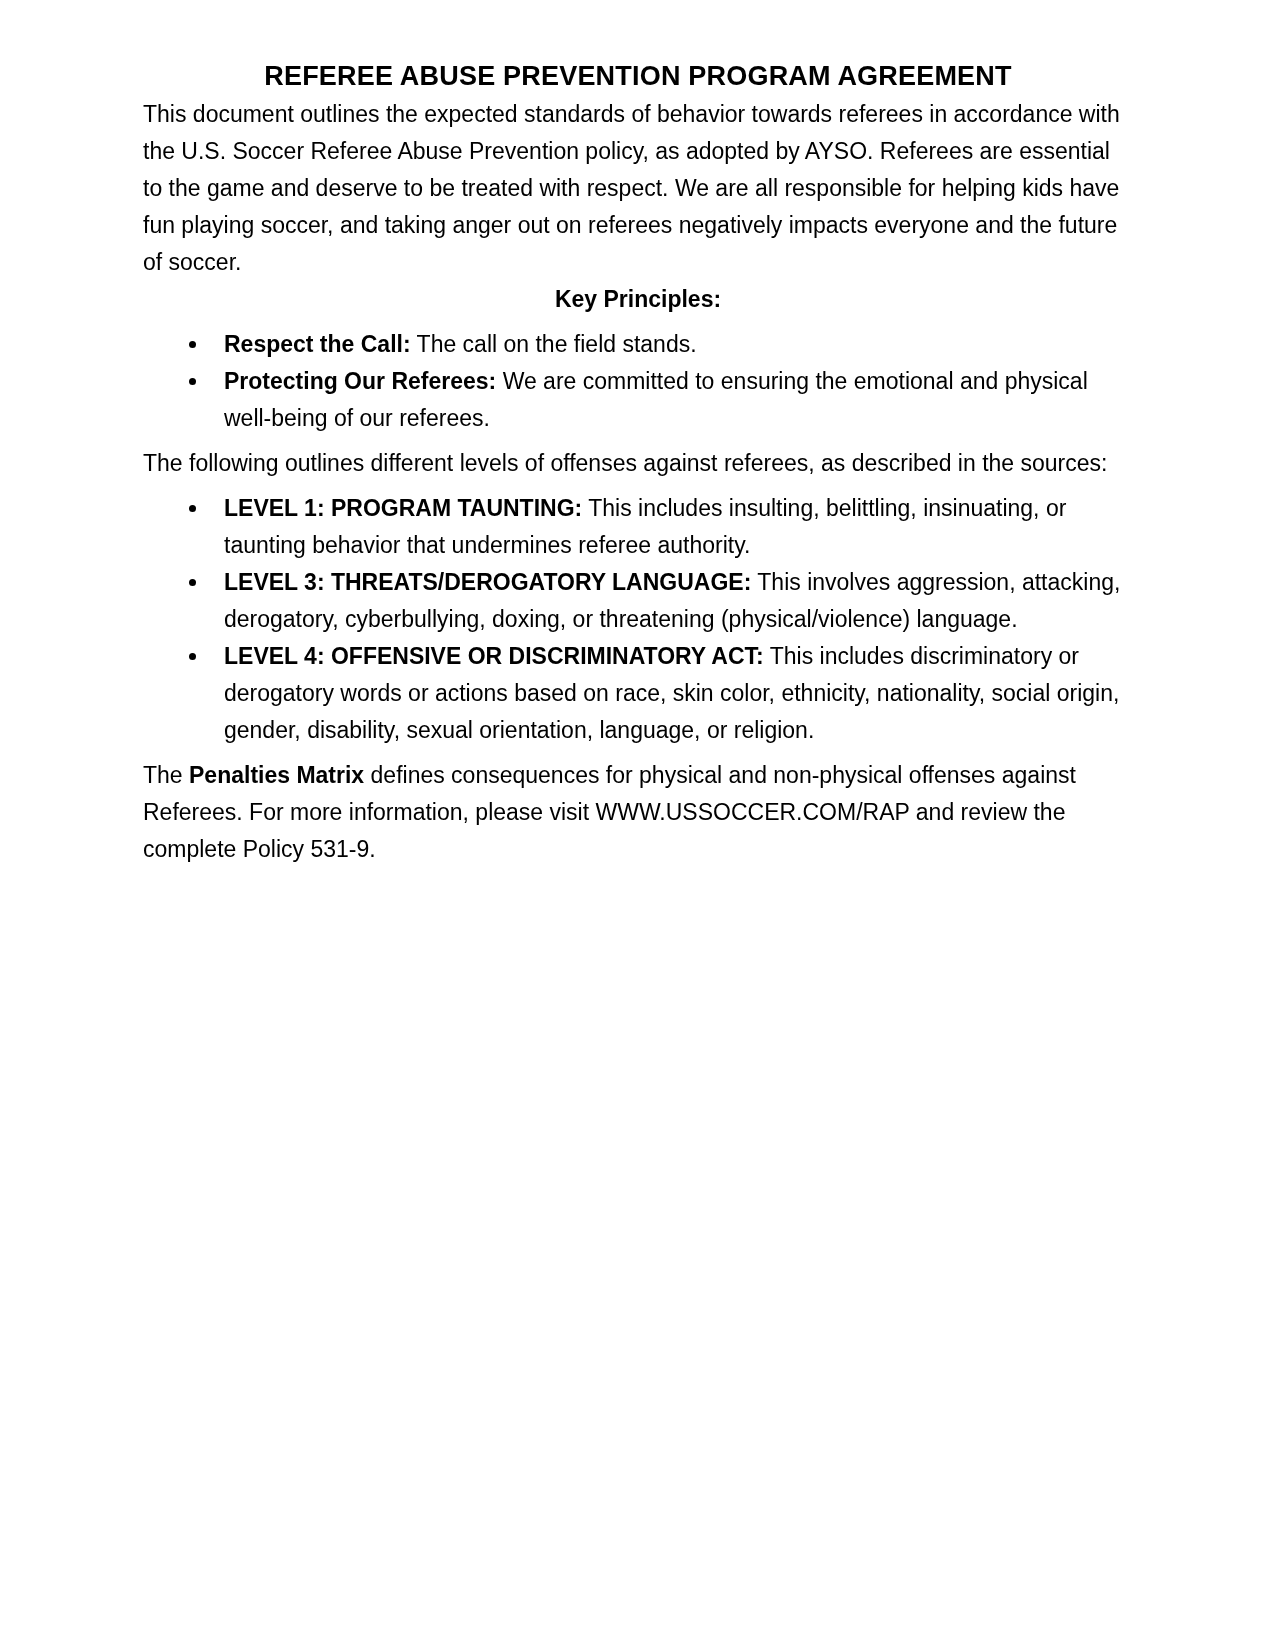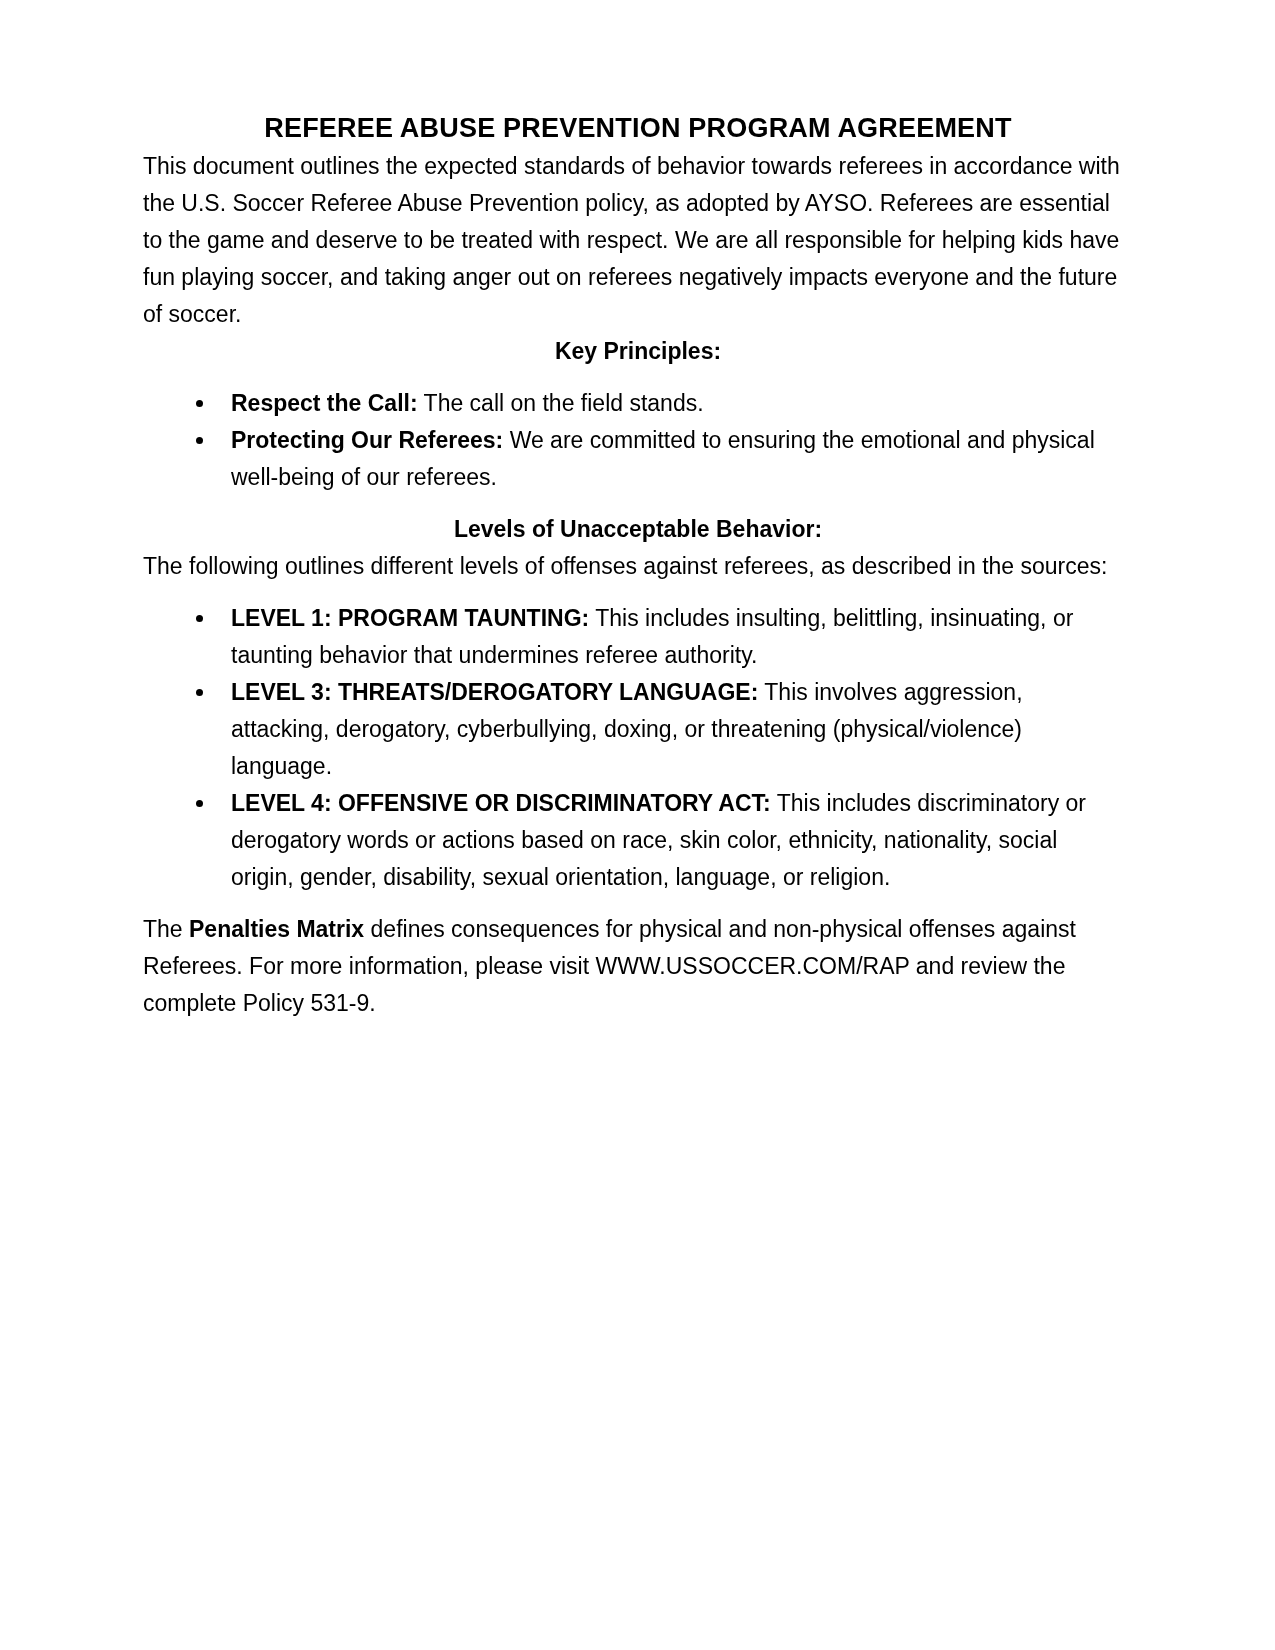--- a/index.html
+++ b/index.html
@@ -10,21 +10,21 @@
   body {
     width: 1275px;
     height: 1650px;
     position: relative;
     overflow: hidden;
   }
   .page {
     box-sizing: border-box;
     width: 1275px;
     min-height: 1650px;
-    padding: 108px 142px 0 143px;
+    padding: 56px 142px 0 143px;
     font-family: "Liberation Sans", sans-serif;
     font-size: 23px;
     line-height: 37px;
     color: #000000;
     background: #ffffff;
   }
   .doc-title {
     font-size: 27px;
     line-height: 40px;
     font-weight: bold;
@@ -36,21 +36,21 @@
     margin: 0;
   }
   .b {
     font-weight: bold;
   }
   .heading {
     font-weight: bold;
     text-align: center;
   }
   ul.doc-list {
-    margin: 15px;
+    margin: 8px;
     padding: 0;
     list-style: none;
   }
   ul.doc-list > li {
     position: relative;
     padding-left: 73px;
   }
   ul.doc-list > li::before {
     content: "";
     position: absolute;
@@ -74,21 +74,20 @@
 
   <p>This document outlines the expected standards of behavior towards referees in accordance with the U.S. Soccer Referee Abuse Prevention policy, as adopted by AYSO. Referees are essential to the game and deserve to be treated with respect. We are all responsible for helping kids have fun playing soccer, and taking anger out on referees negatively impacts everyone and the future of soccer.</p>
 
   <p class="heading">Key Principles:</p>
 
   <ul class="doc-list">
     <li><span class="b">Respect the Call:</span><span> The call on the field stands.</span></li>
     <li><span class="b">Protecting Our Referees:</span><span> We are committed to ensuring the emotional and physical well-being of our referees.</span></li>
   </ul>
 
-  <p class="heading">Levels of Unacceptable Behavior:</p>
 
   <p>The following outlines different levels of offenses against referees, as described in the sources:</p>
 
   <ul class="doc-list">
     <li><span class="b">LEVEL 1: PROGRAM TAUNTING:</span><span> This includes insulting, belittling, insinuating, or taunting behavior that undermines referee authority.</span></li>
     <li><span class="b">LEVEL 3: THREATS/DEROGATORY LANGUAGE:</span><span> This involves aggression, attacking, derogatory, cyberbullying, doxing, or threatening (physical/violence) language.</span></li>
     <li><span class="b">LEVEL 4: OFFENSIVE OR DISCRIMINATORY ACT:</span><span> This includes discriminatory or derogatory words or actions based on race, skin color, ethnicity, nationality, social origin, gender, disability, sexual orientation, language, or religion.</span></li>
   </ul>
 
 

